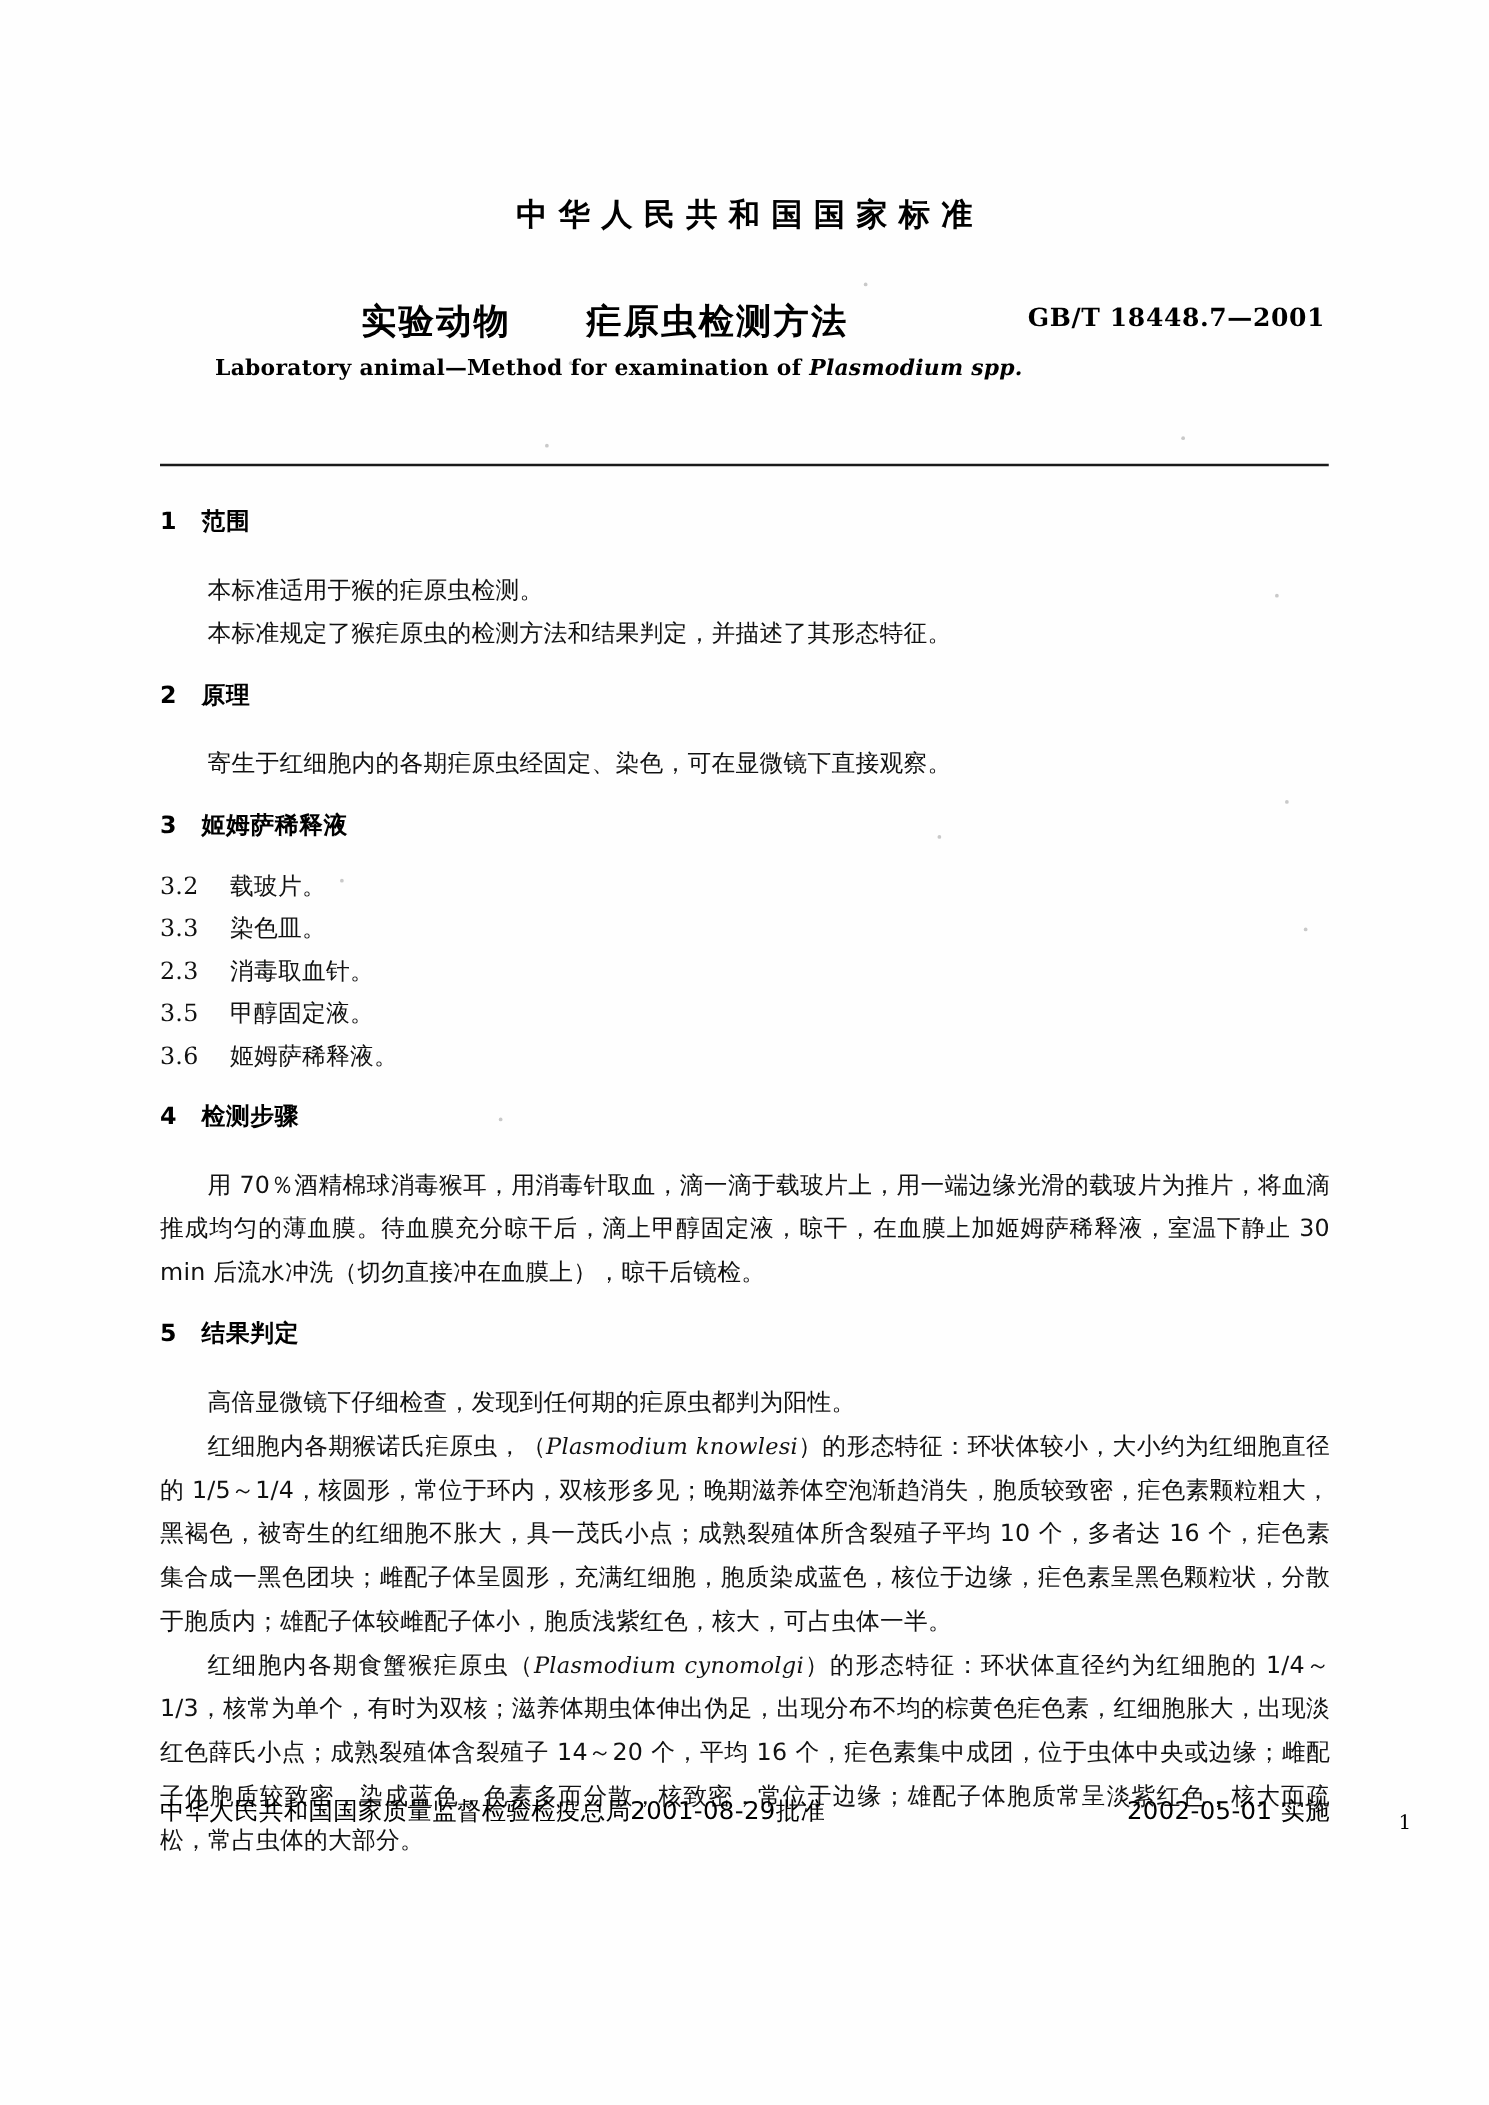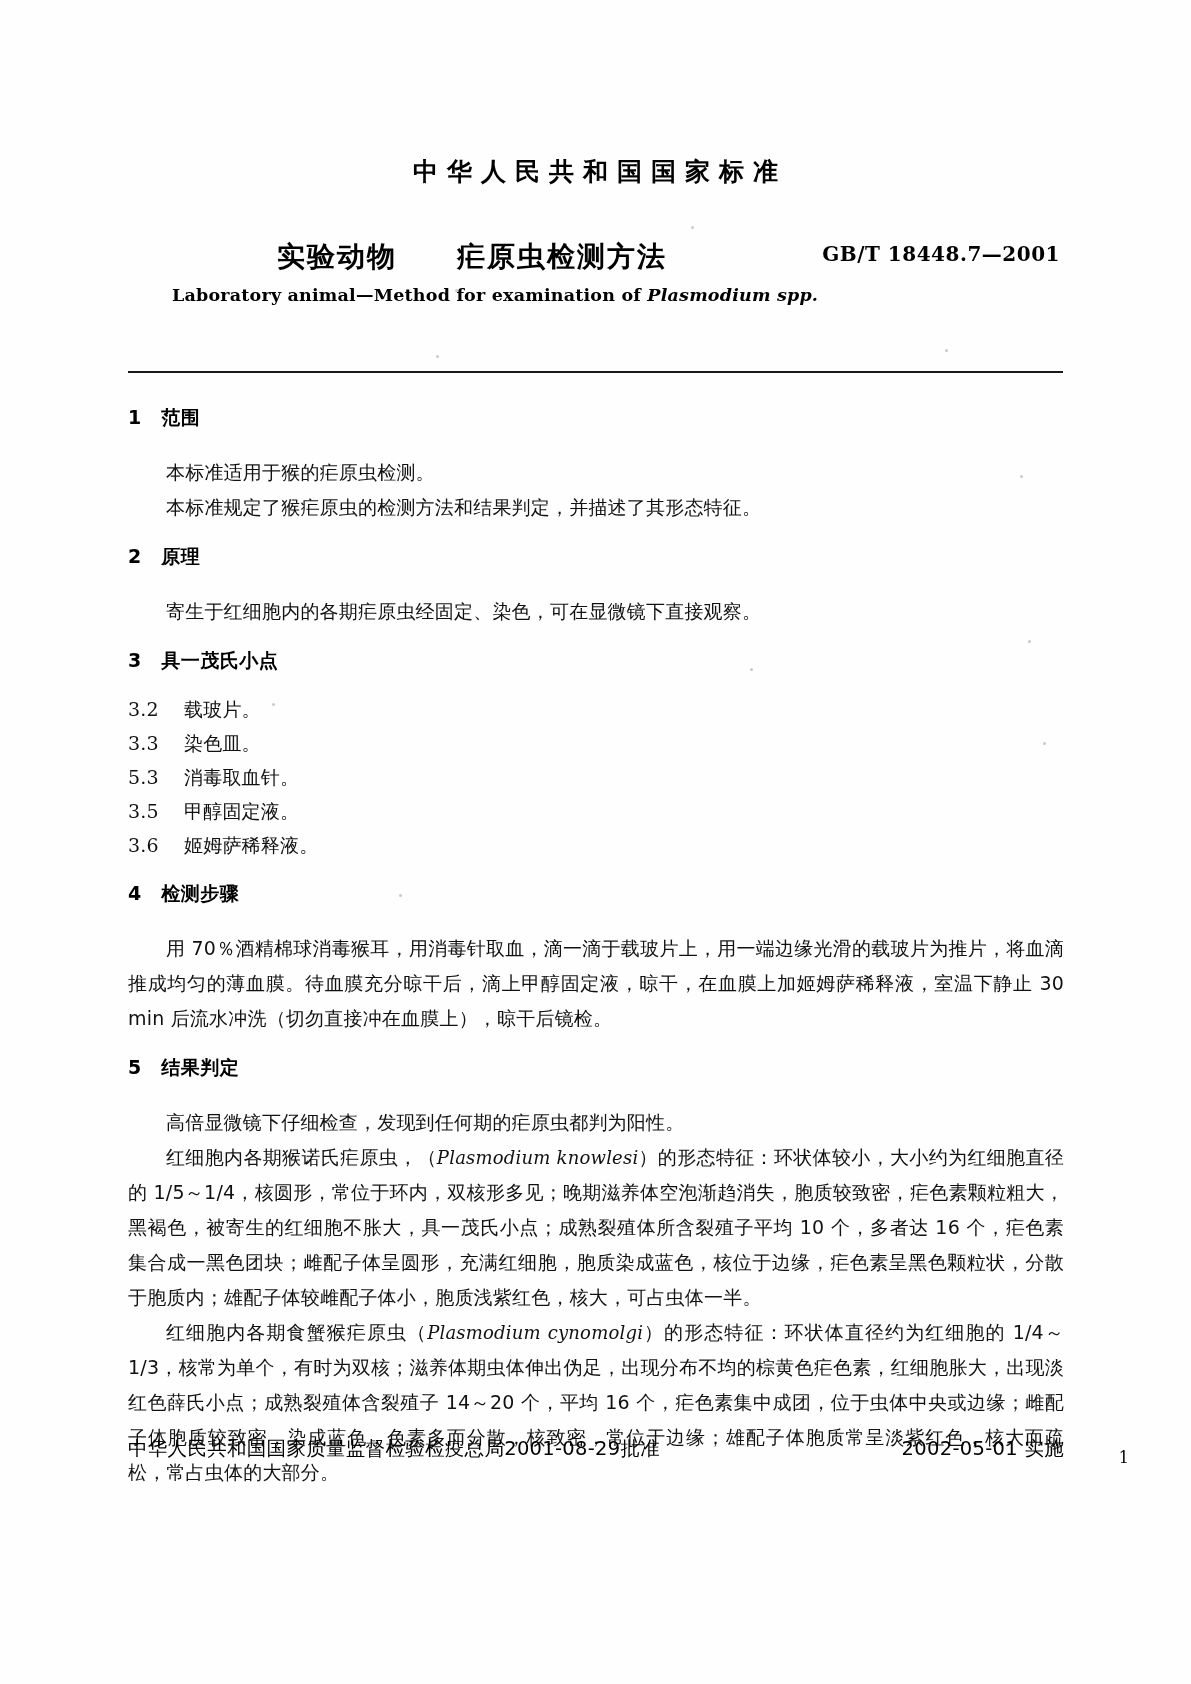--- a/index.html
+++ b/index.html
@@ -30,21 +30,21 @@
     text-align: center;
     font-family: "DejaVu Sans", "Liberation Sans", sans-serif;
     font-weight: 700;
     font-size: 25px;
     letter-spacing: 9px;
     text-indent: 9px;
     color: #000;
   }
   .hdr-title-row {
     position: absolute;
-    left: 0; right: 0;
+    left: 12px; right: 0;
     top: 238px;
     height: 40px;
     padding-left: 12px;
   }
   .hdr-title {
     position: absolute;
     left: 277px;
     top: 0;
     font-weight: 700;
     font-size: 28px;
@@ -195,25 +195,25 @@
     <div class="gap-lg"></div>
     <p class="para hang">本标准适用于猴的疟原虫检测。</p>
     <p class="para hang">本标准规定了猴疟原虫的检测方法和结果判定，并描述了其形态特征。</p>
     <div class="gap-md"></div>
 
     <p class="sec-head"><span class="num">2</span>　<span>原理</span></p>
     <div class="gap-lg"></div>
     <p class="para hang">寄生于红细胞内的各期疟原虫经固定、染色，可在显微镜下直接观察。</p>
     <div class="gap-md"></div>
 
-    <p class="sec-head"><span class="num">3</span>　<span>具一茂氏小点</span></p>
+    <p class="sec-head"><span class="num">3</span>　<span>姬姆萨稀释液</span></p>
     <div class="gap-md"></div>
     <p class="sub-item"><span class="sn num-inline">3.2</span><span>载玻片。</span></p>
     <p class="sub-item"><span class="sn num-inline">3.3</span><span>染色皿。</span></p>
-    <p class="sub-item"><span class="sn num-inline">5.3</span><span>消毒取血针。</span></p>
+    <p class="sub-item"><span class="sn num-inline">2.3</span><span>消毒取血针。</span></p>
     <p class="sub-item"><span class="sn num-inline">3.5</span><span>甲醇固定液。</span></p>
     <p class="sub-item"><span class="sn num-inline">3.6</span><span>姬姆萨稀释液。</span></p>
     <div class="gap-md"></div>
 
     <p class="sec-head"><span class="num">4</span>　<span>检测步骤</span></p>
     <div class="gap-lg"></div>
     <p class="para indent">用 70％酒精棉球消毒猴耳，用消毒针取血，滴一滴于载玻片上，用一端边缘光滑的载玻片为推片，将血滴推成均匀的薄血膜。待血膜充分晾干后，滴上甲醇固定液，晾干，在血膜上加姬姆萨稀释液，室温下静止 30 min 后流水冲洗（切勿直接冲在血膜上），晾干后镜检。</p>
     <div class="gap-md"></div>
 
     <p class="sec-head"><span class="num">5</span>　<span>结果判定</span></p>

